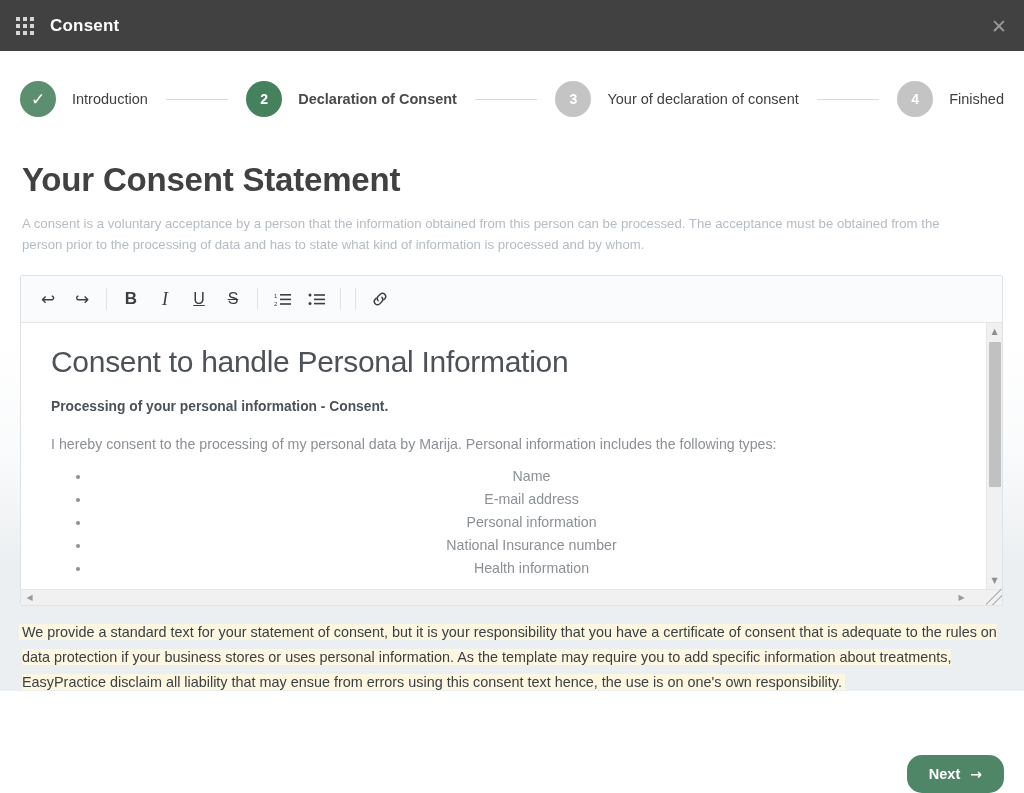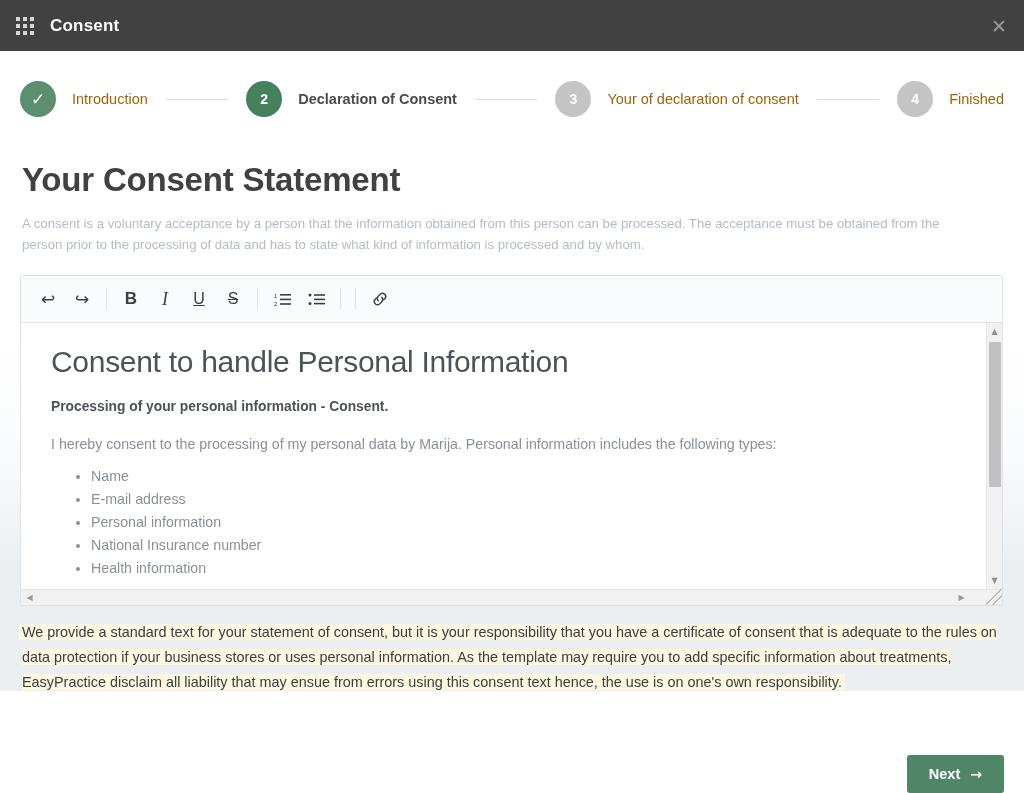--- a/index.html
+++ b/index.html
@@ -82,21 +82,21 @@
     font-size: 14px;
     font-weight: bold;
     flex: 0 0 auto;
   }
   .bubble.done   { background: #5c8f70; }
   .bubble.active { background: #44815c; }
   .bubble.idle   { background: #c4c4c4; }
   .step-label {
     margin-left: 16px;
     font-size: 14.5px;
-    color: #a16207;
+    color: #404040;
     white-space: nowrap;
   }
   .step-label.strong { color: #4a4a4a; font-weight: bold; text-align: center; }
   .connector {
     height: 1px;
     background: #d8dadc;
     flex: 1 1 auto;
     margin: 0 18px;
     min-width: 30px;
   }
@@ -183,21 +183,21 @@
     font-weight: bold;
     color: #4c5257;
     margin-bottom: 20px;
   }
   .doc-p {
     font-size: 14.2px;
     color: #8b9096;
     margin-bottom: 10px;
     line-height: 1.45;
   }
-  .doc-ul { margin: 8px 0 0 40px; }
+  .doc-ul { margin: 8px 0 0 40px; text-align: center; }
   .doc-ul li {
     font-size: 14.2px;
     color: #8b9096;
     line-height: 1.62;
     list-style: disc;
   }
 
   
   .vscroll {
     position: absolute; top: 0; right: 0;
@@ -265,21 +265,21 @@
     right: 20px; bottom: 0;
     width: 983px;
     display: flex;
     justify-content: flex-end;
     padding-top: 22px;
   }
   .next-btn {
     background: #4f8668;
     color: #ffffff;
     border: none;
-    border-radius: 3px;
+    border-radius: 15px;
     padding: 0 22px;
     height: 38px;
     font-size: 14.5px;
     font-weight: bold;
     font-family: "Liberation Sans", sans-serif;
     cursor: pointer;
     display: inline-flex;
     align-items: center;
     gap: 10px;
   }

